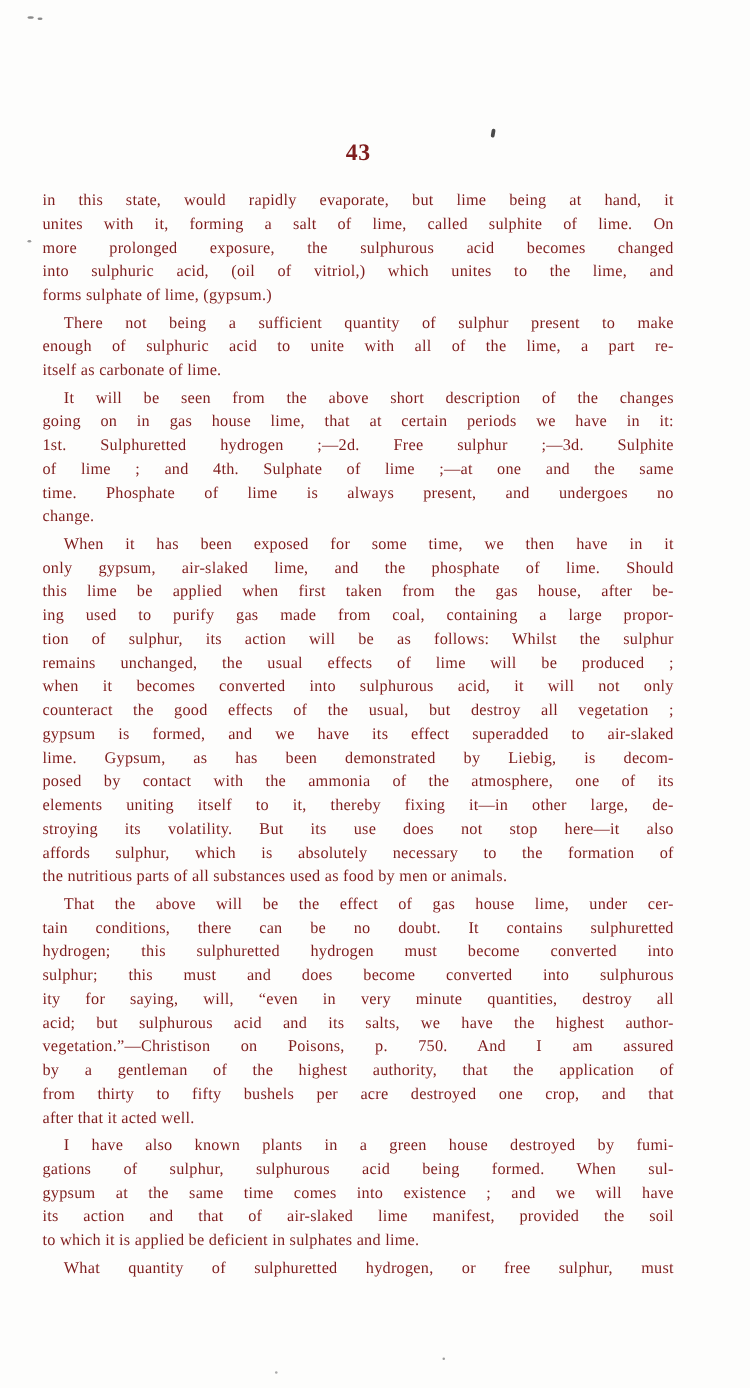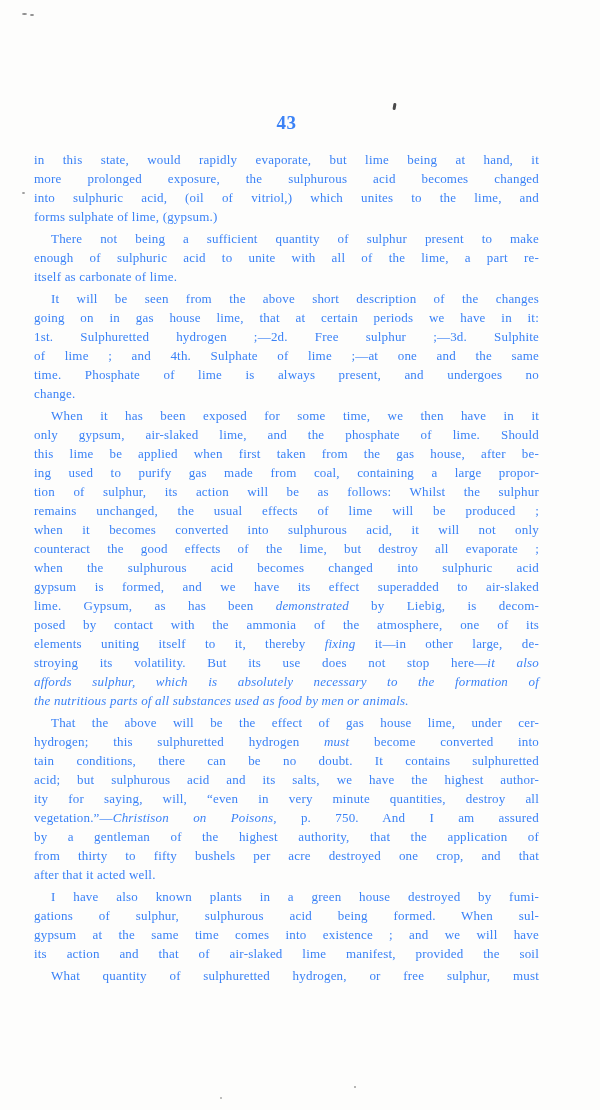--- a/index.html
+++ b/index.html
@@ -6,21 +6,21 @@
   html, body { margin: 0; padding: 0; overflow: hidden; }
   body {
     width: 600px; height: 1110px;
     background: #fdfdfc;
     font-family: "Liberation Serif", "DejaVu Serif", serif;
   }
   .page {
     position: relative;
     width: 600px; height: 849px;
     background: #fdfdfc;
-    color: #3b82f6;
+    color: #7f1d1d;
   }
   .page-number {
     position: absolute;
     top: 112px; left: 34px; width: 505px;
     text-align: center;
     font-size: 19px;
     font-weight: bold;
     letter-spacing: 0.5px;
   }
   .page-body {
@@ -31,37 +31,38 @@
   .line {
     font-size: 13px;
     line-height: 19px;
     letter-spacing: 0.2px;
     text-align: justify;
     text-align-last: justify;
     white-space: normal;
   }
   .line.last { text-align-last: left; }
   .line.indent { text-indent: 17px; }
-  .run.italic { font-style: italic; }
+  .run.italic { }
   .speck { position: absolute; background: #8a8a8a; border-radius: 50%; }
   .speck.s1 { left: 22px;  top: 13px;   width: 5px; height: 2px; }
   .speck.s2 { left: 30px;  top: 14px;   width: 4px; height: 2px; }
   .speck.s3 { left: 393px; top: 103px;  width: 3px; height: 7px; background:#4a4a4a; border-radius:2px; transform: rotate(10deg); }
   .speck.s4 { left: 22px;  top: 192px;  width: 3px; height: 2px; background:#9a9a9a; }
   .speck.s5 { left: 354px; top: 1086px; width: 2px; height: 2px; background:#9c9c9c; }
   .speck.s6 { left: 220px; top: 1097px; width: 2px; height: 2px; background:#a8a8a8; }
 </style>
 </head>
 <body>
 
 <div class="page">
   <div class="page-number">43</div>
   <div class="page-body">
       <div class="paragraph">
         <div class="line"><span class="run">in this state, would rapidly evaporate, but lime being at hand, it</span></div>
+        <div class="line"><span class="run">unites with it, forming a salt of lime, called sulphite of lime. On</span></div>
         <div class="line"><span class="run">more prolonged exposure, the sulphurous acid becomes changed</span></div>
         <div class="line"><span class="run">into sulphuric acid, (oil of vitriol,) which unites to the lime, and</span></div>
         <div class="line last"><span class="run">forms sulphate of lime, (gypsum.)</span></div>
       </div>
       <div class="paragraph">
         <div class="line indent"><span class="run">There not being a sufficient quantity of sulphur present to make</span></div>
         <div class="line"><span class="run">enough of sulphuric acid to unite with all of the lime, a part re-</span></div>
         <div class="line last"><span class="run">itself as carbonate of lime.</span></div>
       </div>
       <div class="paragraph">
@@ -73,46 +74,47 @@
         <div class="line last"><span class="run">change.</span></div>
       </div>
       <div class="paragraph">
         <div class="line indent"><span class="run">When it has been exposed for some time, we then have in it</span></div>
         <div class="line"><span class="run">only gypsum, air-slaked lime, and the phosphate of lime. Should</span></div>
         <div class="line"><span class="run">this lime be applied when first taken from the gas house, after be-</span></div>
         <div class="line"><span class="run">ing used to purify gas made from coal, containing a large propor-</span></div>
         <div class="line"><span class="run">tion of sulphur, its action will be as follows: Whilst the sulphur</span></div>
         <div class="line"><span class="run">remains unchanged, the usual effects of lime will be produced ;</span></div>
         <div class="line"><span class="run">when it becomes converted into sulphurous acid, it will not only</span></div>
-        <div class="line"><span class="run">counteract the good effects of the lime, but destroy all evaporate ;</span></div>
-        <div class="line"><span class="run">when the sulphurous acid becomes changed into sulphuric acid</span></div>
+        <div class="line"><span class="run">counteract the good effects of the usual, but destroy all vegetation ;</span></div>
         <div class="line"><span class="run">gypsum is formed, and we have its effect superadded to air-slaked</span></div>
         <div class="line"><span class="run">lime. Gypsum, as has been </span><span class="run italic">demonstrated</span><span class="run"> by Liebig, is decom-</span></div>
         <div class="line"><span class="run">posed by contact with the ammonia of the atmosphere, one of its</span></div>
         <div class="line"><span class="run">elements uniting itself to it, thereby </span><span class="run italic">fixing</span><span class="run"> it—in other large, de-</span></div>
         <div class="line"><span class="run">stroying its volatility. But its use does not stop here—</span><span class="run italic">it also</span></div>
         <div class="line"><span class="run italic">affords sulphur, which is absolutely necessary to the formation of</span></div>
         <div class="line last"><span class="run italic">the nutritious parts of all substances used as food by men or animals.</span></div>
       </div>
       <div class="paragraph">
         <div class="line indent"><span class="run">That the above will be the effect of gas house lime, under cer-</span></div>
+        <div class="line"><span class="run">tain conditions, there can be no doubt. It contains sulphuretted</span></div>
         <div class="line"><span class="run">hydrogen; this sulphuretted hydrogen </span><span class="run italic">must</span><span class="run"> become converted into</span></div>
-        <div class="line"><span class="run">tain conditions, there can be no doubt. It contains sulphuretted</span></div>
+        <div class="line"><span class="run">sulphur; this must and does become converted into sulphurous</span></div>
+        <div class="line"><span class="run">ity for saying, will, “even in very minute quantities, destroy all</span></div>
         <div class="line"><span class="run">acid; but sulphurous acid and its salts, we have the highest author-</span></div>
-        <div class="line"><span class="run">ity for saying, will, “even in very minute quantities, destroy all</span></div>
         <div class="line"><span class="run">vegetation.”—</span><span class="run italic">Christison on Poisons</span><span class="run">, p. 750. And I am assured</span></div>
         <div class="line"><span class="run">by a gentleman of the highest authority, that the application of</span></div>
         <div class="line"><span class="run">from thirty to fifty bushels per acre destroyed one crop, and that</span></div>
         <div class="line last"><span class="run">after that it acted well.</span></div>
       </div>
       <div class="paragraph">
         <div class="line indent"><span class="run">I have also known plants in a green house destroyed by fumi-</span></div>
         <div class="line"><span class="run">gations of sulphur, sulphurous acid being formed. When sul-</span></div>
         <div class="line"><span class="run">gypsum at the same time comes into existence ; and we will have</span></div>
         <div class="line"><span class="run">its action and that of air-slaked lime manifest, provided the soil</span></div>
+        <div class="line last"><span class="run">to which it is applied be deficient in sulphates and lime.</span></div>
       </div>
       <div class="paragraph">
         <div class="line indent"><span class="run">What quantity of sulphuretted hydrogen, or free sulphur, must</span></div>
       </div>
     </div>
   <div class="speck s1"></div>
   <div class="speck s2"></div>
   <div class="speck s3"></div>
   <div class="speck s4"></div>
   <div class="speck s5"></div>

